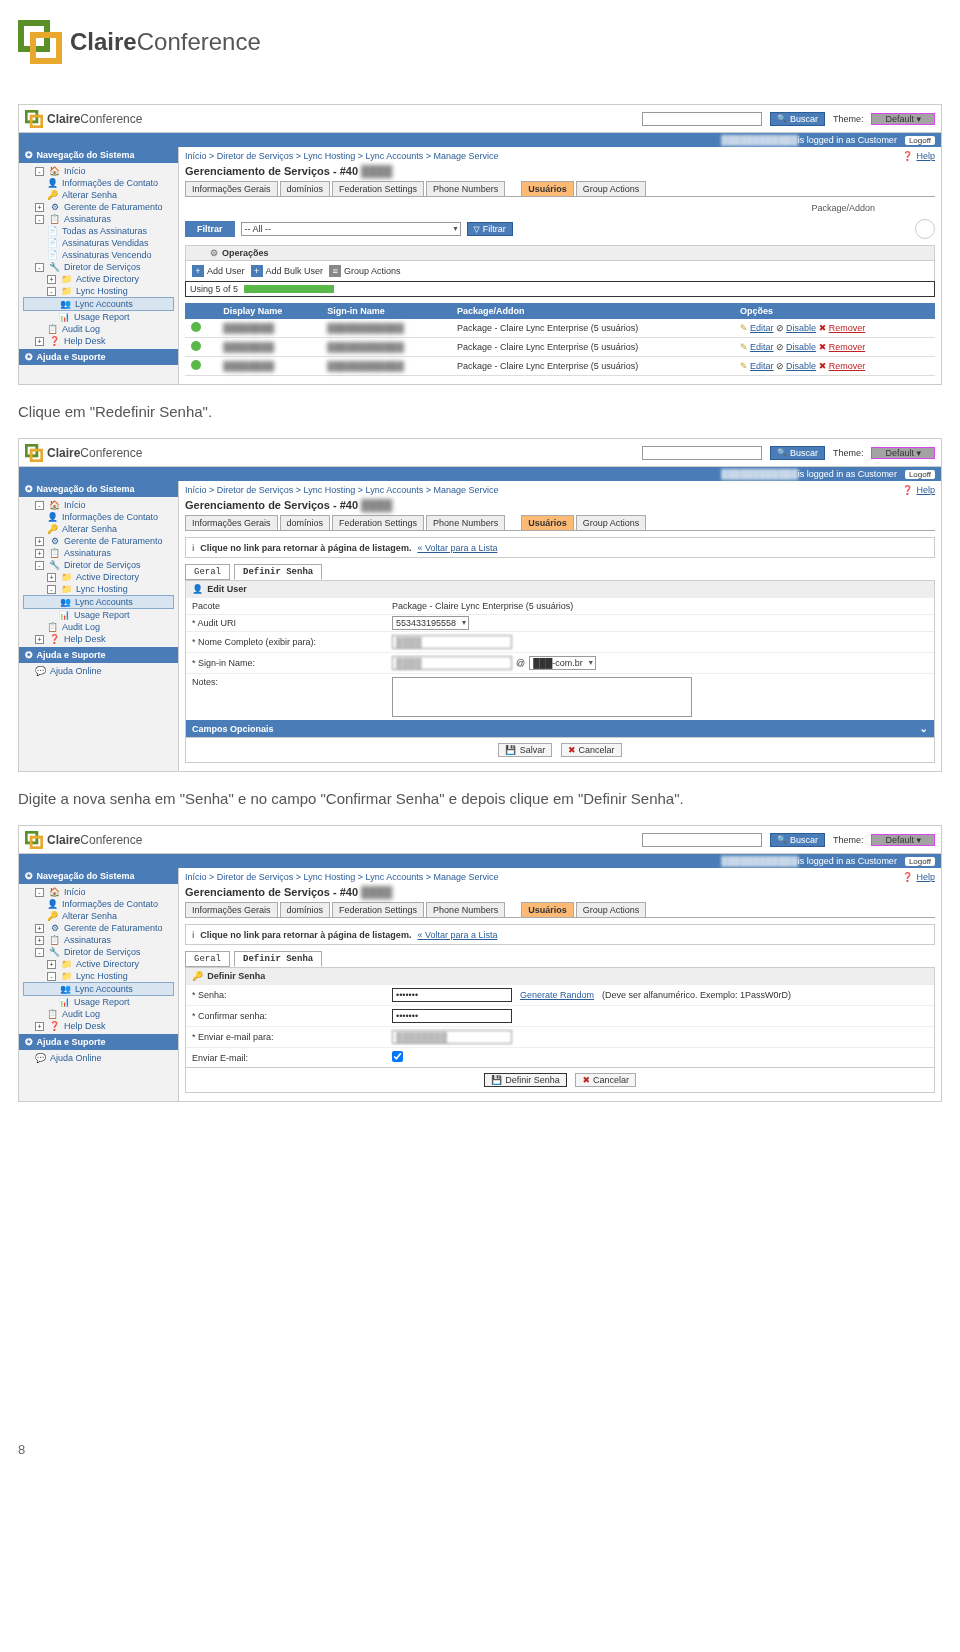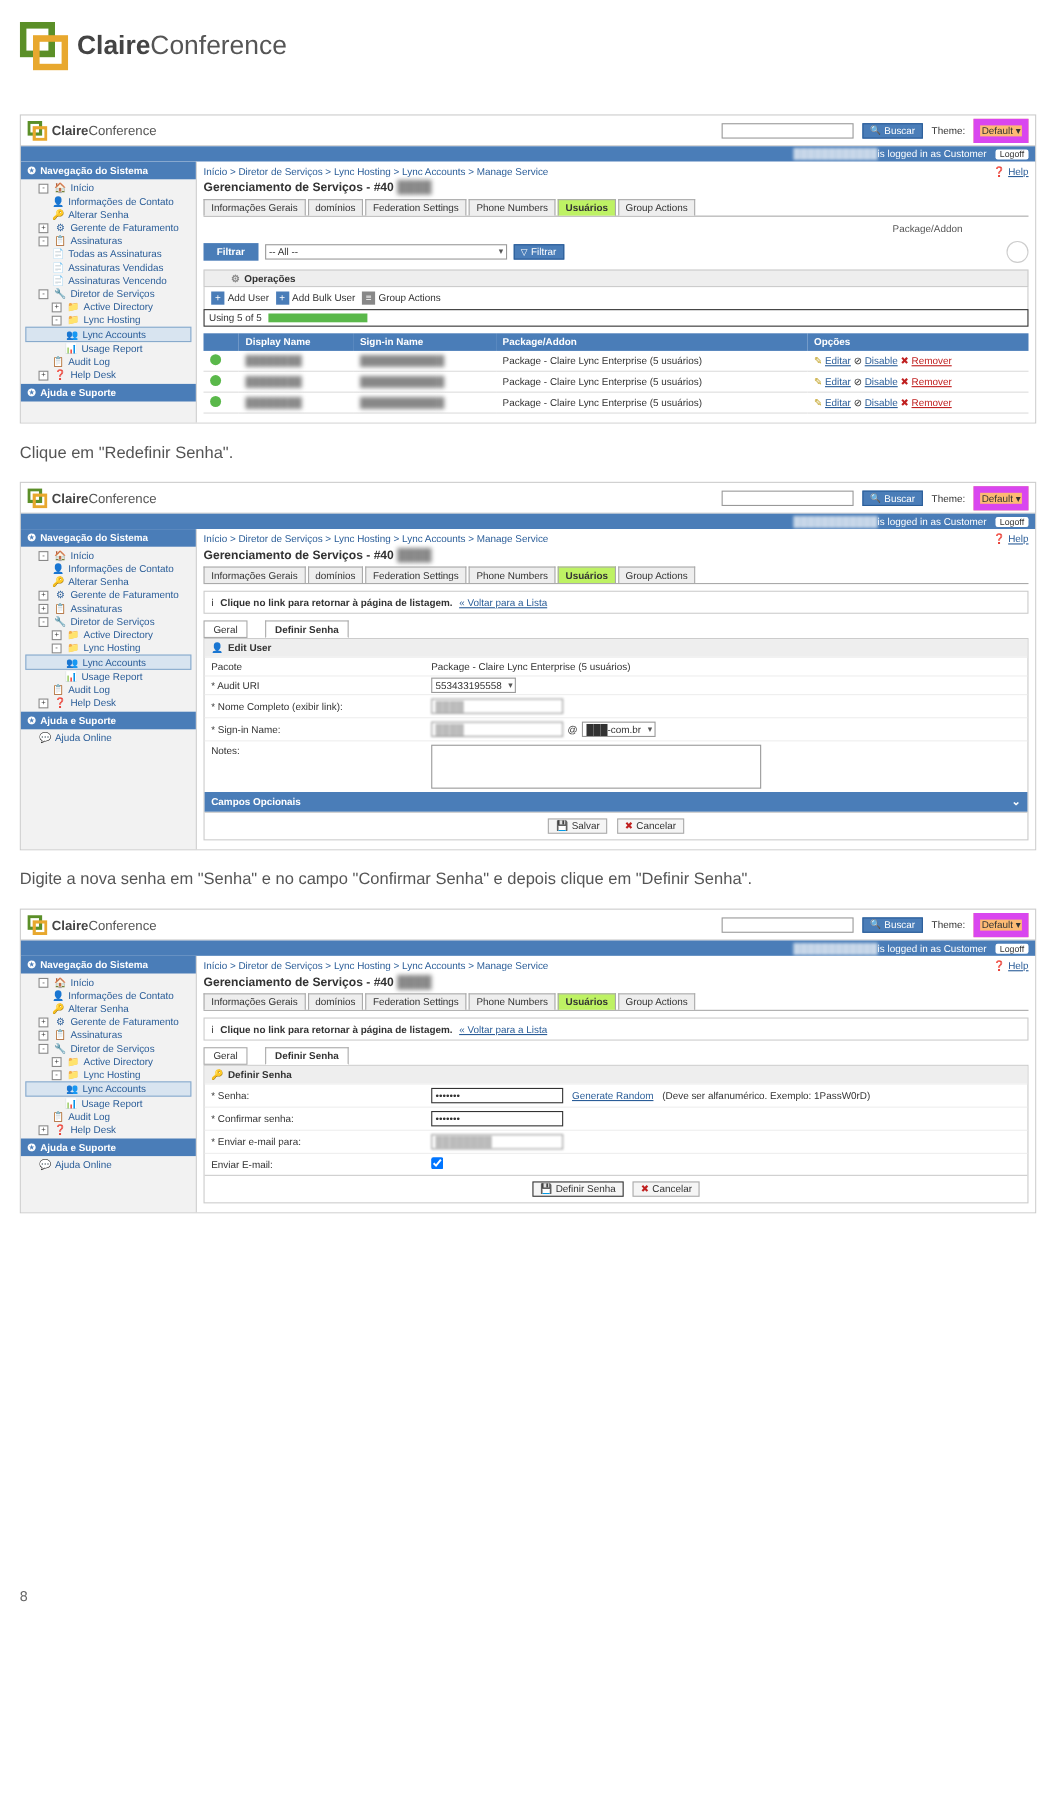--- a/index.html
+++ b/index.html
@@ -18,21 +18,21 @@
   .ss-topbar { display: flex; align-items: center; height: 28px; padding: 0 6px; gap: 8px; border-bottom: 1px solid #ccc; }
   .ss-logo-mini { display: flex; align-items: center; gap: 4px; }
   .ss-logo-mini .mini-icon { width: 18px; height: 18px; }
   .ss-logo-mini .mini-text { font-size: 12px; color: #555; }
   .ss-logo-mini .mini-text b { color: #444; }
   .flex1 { flex: 1; }
   .ss-search { width: 120px; height: 14px; border: 1px solid #999; background: #fff; }
   .ss-btn-blue { background: #4a7db8; color: #fff; padding: 1px 6px; font-size: 9px; display: inline-flex; align-items: center; gap: 3px; border: 1px solid #2a5d98; }
   .ss-btn-blue .sico { font-size: 8px; }
   .ss-theme { font-size: 9px; color: #333; }
-  .ss-theme-sel { border: 6px solid #d946ef; padding: 0 1px; font-size: 9px; background: #fdba74; }
+  .ss-theme-sel { border: 1px solid #d946ef; padding: 0 13px; font-size: 9px; background: #a3a3a3; }
 
   .ss-userbar { background: #4a7db8; color: #fff; font-size: 9px; padding: 2px 6px; display: flex; align-items: center; }
   .ss-userbar .blur { filter: blur(1.5px); opacity: .7; }
   .ss-userbar .logoff { margin-left: 8px; background: #fff; color: #333; padding: 0 4px; border-radius: 2px; font-size: 8px; }
 
   .ss-body { display: flex; }
   .ss-sidebar { width: 160px; background: #f2f2f2; border-right: 1px solid #ccc; }
   .ss-side-head { background: #4a7db8; color: #fff; font-weight: bold; font-size: 9px; padding: 3px 6px; }
   .ss-side-head .sico { margin-right: 4px; }
   .ss-tree { padding: 2px 4px; }
@@ -43,21 +43,21 @@
   .ss-tree-item .tico { width: 12px; text-align: center; font-size: 9px; }
   .exp-box { display: inline-block; width: 9px; height: 9px; border: 1px solid #888; font-size: 7px; line-height: 7px; text-align: center; background: #fff; color: #333; margin-right: 2px; }
 
   .ss-main { flex: 1; padding: 4px 6px 8px; background: #fff; }
   .ss-bc { font-size: 9px; color: #2a5d98; margin-bottom: 4px; }
   .ss-bc .help { float: right; color: #2a5d98; }
   .ss-title { font-size: 11px; font-weight: bold; color: #333; margin: 2px 0 4px; }
   .ss-title .blur { filter: blur(2px); color: #888; }
   .ss-tabs { border-bottom: 1px solid #aaa; display: flex; gap: 2px; font-size: 9px; }
   .ss-tab { border: 1px solid #aaa; border-bottom: none; padding: 2px 6px; background: #eee; color: #333; }
-  .ss-tab.active { background: #bef264; font-weight: bold; }
+  .ss-tab.active { background: #fdba74; font-weight: bold; margin-left: 14px; }
   .ss-filter-row { display: flex; align-items: center; gap: 6px; margin: 6px 0; }
   .ss-filter-btn { background: #4a7db8; color: #fff; font-weight: bold; padding: 3px 12px; font-size: 9px; }
   .ss-label-right { font-size: 9px; color: #555; margin-left: auto; margin-right: 60px; }
   .ss-select { border: 1px solid #999; font-size: 9px; padding: 1px 12px 1px 3px; background: #fff; position: relative; }
   .ss-select::after { content: "▾"; position: absolute; right: 2px; font-size: 8px; color: #555; }
   .ss-circle { width: 20px; height: 20px; border-radius: 50%; border: 1px solid #ccc; margin-left: auto; }
 
   .ss-section-head { background: #eee; border: 1px solid #ccc; padding: 2px 24px; font-size: 9px; font-weight: bold; color: #333; margin-top: 4px; }
   .ss-section-head .sico { margin-right: 4px; color: #888; }
   .ss-tool-row { padding: 4px 6px; display: flex; gap: 6px; border-left: 1px solid #ccc; border-right: 1px solid #ccc; }
@@ -71,21 +71,21 @@
   .ss-grid td { border-bottom: 1px solid #ddd; padding: 3px 6px; }
   .ss-grid .dot { width: 10px; height: 10px; border-radius: 50%; background: #5ab84a; display: inline-block; }
   .ss-grid .blur { filter: blur(2px); color: #888; }
   .op-link { color: #2a5d98; text-decoration: underline; cursor: pointer; text-align: right; }
   .op-edit { color: #c0a020; }
   .op-rem { color: #c02020; }
 
   
   .ss-info-bar { border: 1px solid #ccc; padding: 3px 6px; font-size: 9px; color: #333; display: flex; align-items: center; gap: 6px; }
   .ss-info-bar .lnk { color: #2a5d98; text-decoration: underline; }
-  .ss-subtabs { display: flex; gap: 16px; margin: 6px 0 0; font-size: 9px; }
+  .ss-subtabs { display: flex; gap: 4px; margin: 6px 0 0; font-size: 9px; font-family: Liberation Mono, monospace; }
   .ss-subtab { border: 1px solid #aaa; padding: 2px 8px; color: #333; }
   .ss-subtab.active { background: #fff; font-weight: bold; border-bottom-color: #fff; }
   .ss-form-box { border: 1px solid #ccc; }
   .ss-form-head { background: #eee; padding: 3px 6px; font-size: 9px; font-weight: bold; color: #333; display:flex; align-items:center; gap:4px; }
   .ss-form-head.blue { background: #4a7db8; color: #fff; }
   .ss-form-head .chev { margin-left: auto; color: #fff; font-size: 10px; }
   .ss-form-row { display: flex; padding: 3px 6px; font-size: 9px; color: #333; align-items: center; border-top: 1px solid #eee; }
   .ss-form-lbl { width: 200px; }
   .ss-form-val { flex: 1; }
   .ss-inp { border: 1px solid #999; background: #fff; font-size: 9px; padding: 1px 3px; width: 120px; height: 14px; }
@@ -417,21 +417,21 @@
             </div>
           <div class="ss-form-row">
             <div class="ss-form-lbl">Pacote</div>
             <div class="ss-form-val">Package - Claire Lync Enterprise (5 usuários)</div>
           </div>
           <div class="ss-form-row">
             <div class="ss-form-lbl">* Audit URI</div>
             <div class="ss-form-val"><span class="ss-select"><span>553433195558</span></span></div>
           </div>
           <div class="ss-form-row">
-            <div class="ss-form-lbl">* Nome Completo (exibir link):</div>
+            <div class="ss-form-lbl">* Nome Completo (exibir para):</div>
             <div class="ss-form-val">
                 <div class="ss-inp blur">████</div>
               </div>
           </div>
           <div class="ss-form-row">
             <div class="ss-form-lbl">* Sign-in Name:</div>
             <div class="ss-form-val" style="display:flex;gap:4px;align-items:center">
               <div class="ss-inp blur">████</div>
               <span>@</span>
               <span class="ss-select"><span class="blur">███</span><span>-com.br</span></span>

